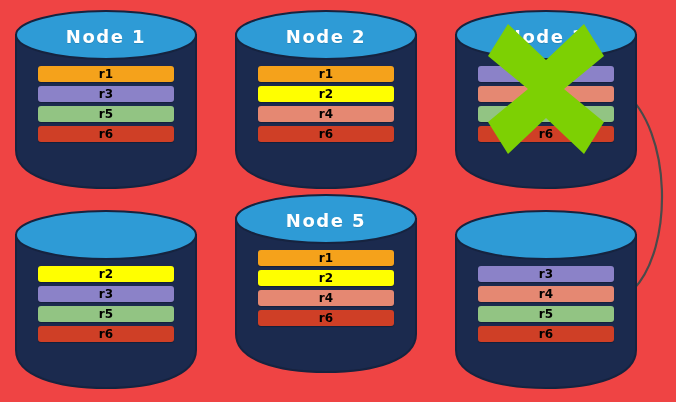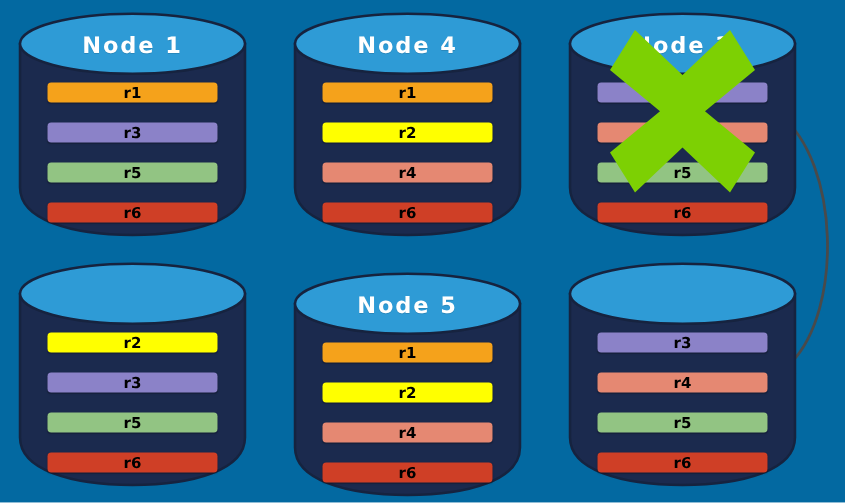--- a/index.html
+++ b/index.html
@@ -4,21 +4,21 @@
 <style>
   html, body {
     margin: 0;
     padding: 0;
     background: #ffffff;
   }
   #canvas {
     position: relative;
     width: 676px;
     height: 402px;
-    background: #0369a1;
+    background: #ef4444;
     overflow: hidden;
     font-family: "DejaVu Sans", "Liberation Sans", sans-serif;
   }
 
   
   .node {
     position: absolute;
     width: 186px;
     height: 186px;
   }
@@ -46,21 +46,21 @@
   }
   .rows {
     position: absolute;
     left: 25px;
     top: 58px;
     width: 136px;
   }
   .row {
     position: relative;
     height: 16px;
-    margin-bottom: 16px;
+    margin-bottom: 4px;
     border-radius: 3px;
     text-align: center;
     font-size: 12px;
     font-weight: bold;
     color: #000000;
     line-height: 16px;
     font-family: "DejaVu Sans", "Liberation Sans", sans-serif;
     box-shadow: 0 1px 1px rgba(0,0,0,0.25);
   }
 
@@ -107,21 +107,21 @@
           <div class="row" style="background: rgb(139, 130, 200);">r3</div>
           <div class="row" style="background: rgb(146, 196, 131);">r5</div>
           <div class="row" style="background: rgb(207, 63, 38);">r6</div>
         </div>
       </div>
       <div class="node" style="left: 233px; top: 8px;">
         <svg class="cyl-svg" viewBox="0 0 186 186">
           <path d="M 3,27 L 3,142 C 3,168 44,180 93,180 C 142,180 183,168 183,142 L 183,27 Z" fill="#1B2A4E" stroke="#16233F" stroke-width="2"></path>
           <ellipse cx="93" cy="27" rx="90" ry="24" fill="#2E9BD6" stroke="#16233F" stroke-width="2"></ellipse>
         </svg>
-        <div class="node-label">Node 4</div>
+        <div class="node-label">Node 2</div>
         <div class="rows">
           <div class="row" style="background: rgb(245, 162, 27);">r1</div>
           <div class="row" style="background: rgb(255, 255, 0);">r2</div>
           <div class="row" style="background: rgb(229, 136, 114);">r4</div>
           <div class="row" style="background: rgb(207, 63, 38);">r6</div>
         </div>
       </div>
       <div class="node" style="left: 453px; top: 8px;">
         <svg class="cyl-svg" viewBox="0 0 186 186">
           <path d="M 3,27 L 3,142 C 3,168 44,180 93,180 C 142,180 183,168 183,142 L 183,27 Z" fill="#1B2A4E" stroke="#16233F" stroke-width="2"></path>
@@ -143,21 +143,21 @@
           <path d="M 3,27 L 3,142 C 3,168 44,180 93,180 C 142,180 183,168 183,142 L 183,27 Z" fill="#1B2A4E" stroke="#16233F" stroke-width="2"></path>
           <ellipse cx="93" cy="27" rx="90" ry="24" fill="#2E9BD6" stroke="#16233F" stroke-width="2"></ellipse>
         </svg>
         <div class="rows">
           <div class="row" style="background: rgb(255, 255, 0);">r2</div>
           <div class="row" style="background: rgb(139, 130, 200);">r3</div>
           <div class="row" style="background: rgb(146, 196, 131);">r5</div>
           <div class="row" style="background: rgb(207, 63, 38);">r6</div>
         </div>
       </div>
-      <div class="node" style="left: 233px; top: 216px;">
+      <div class="node" style="left: 233px; top: 192px;">
         <svg class="cyl-svg" viewBox="0 0 186 186">
           <path d="M 3,27 L 3,142 C 3,168 44,180 93,180 C 142,180 183,168 183,142 L 183,27 Z" fill="#1B2A4E" stroke="#16233F" stroke-width="2"></path>
           <ellipse cx="93" cy="27" rx="90" ry="24" fill="#2E9BD6" stroke="#16233F" stroke-width="2"></ellipse>
         </svg>
         <div class="node-label">Node 5</div>
         <div class="rows">
           <div class="row" style="background: rgb(245, 162, 27);">r1</div>
           <div class="row" style="background: rgb(255, 255, 0);">r2</div>
           <div class="row" style="background: rgb(229, 136, 114);">r4</div>
           <div class="row" style="background: rgb(207, 63, 38);">r6</div>

